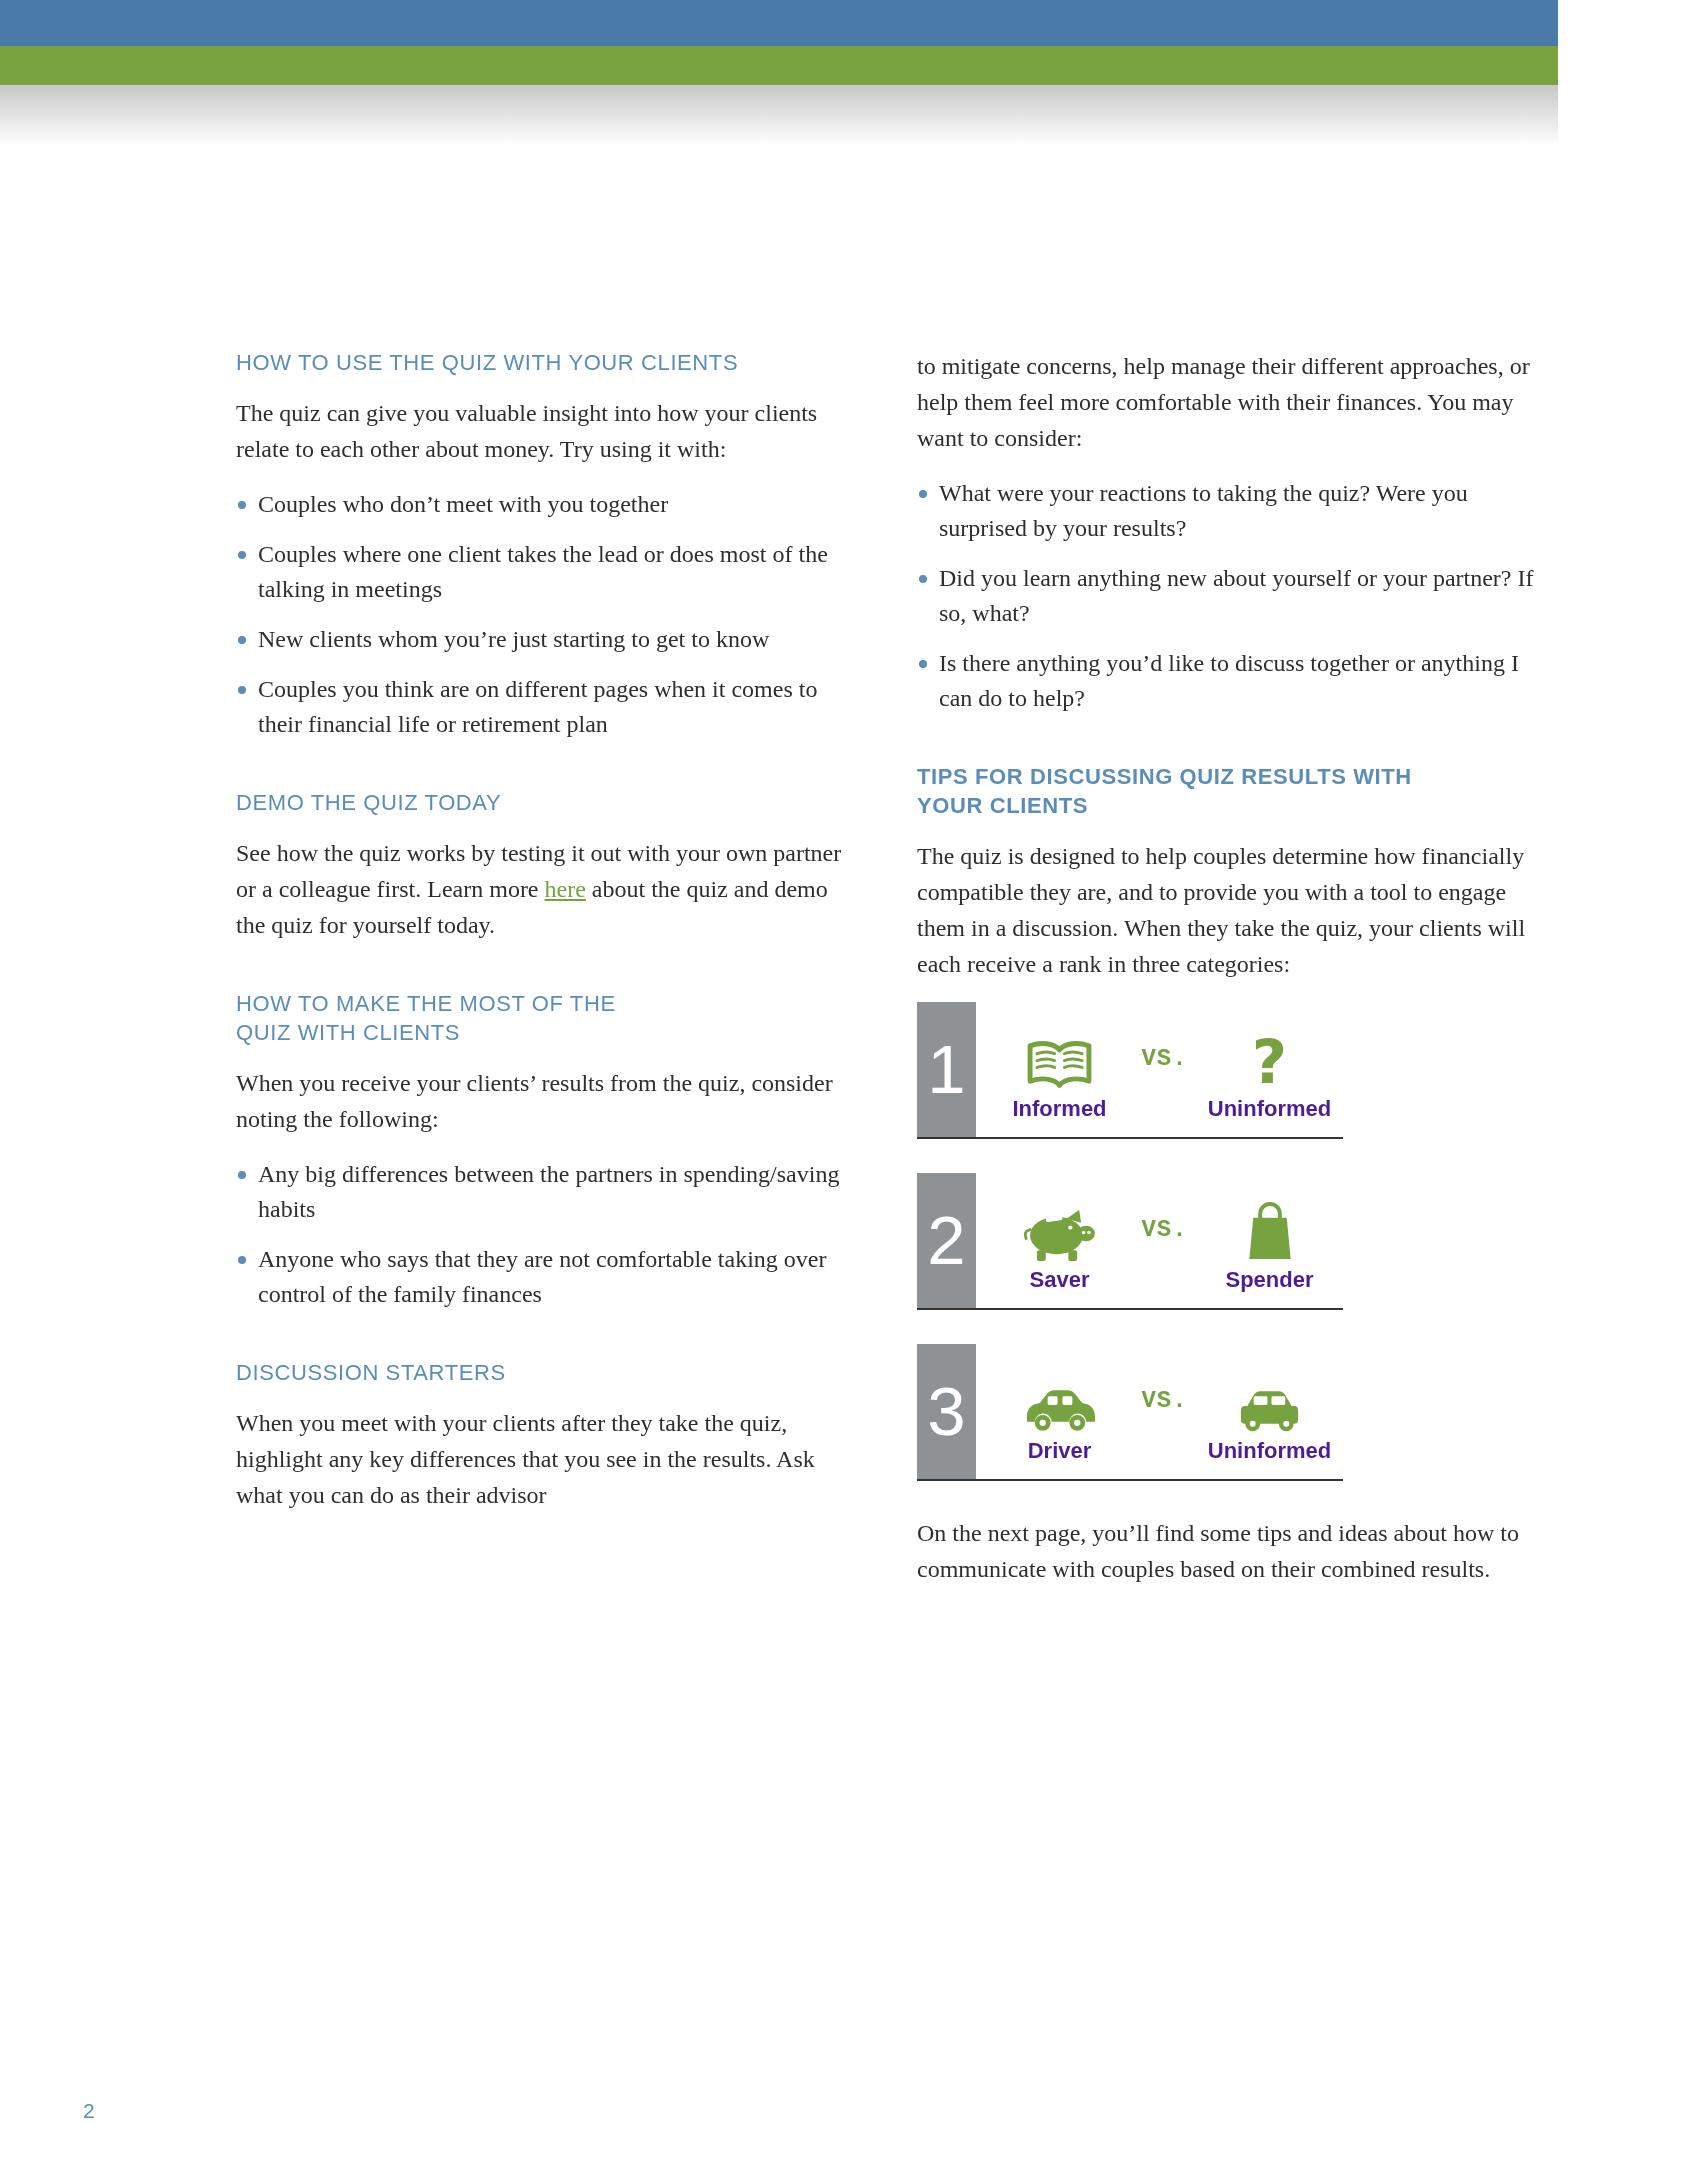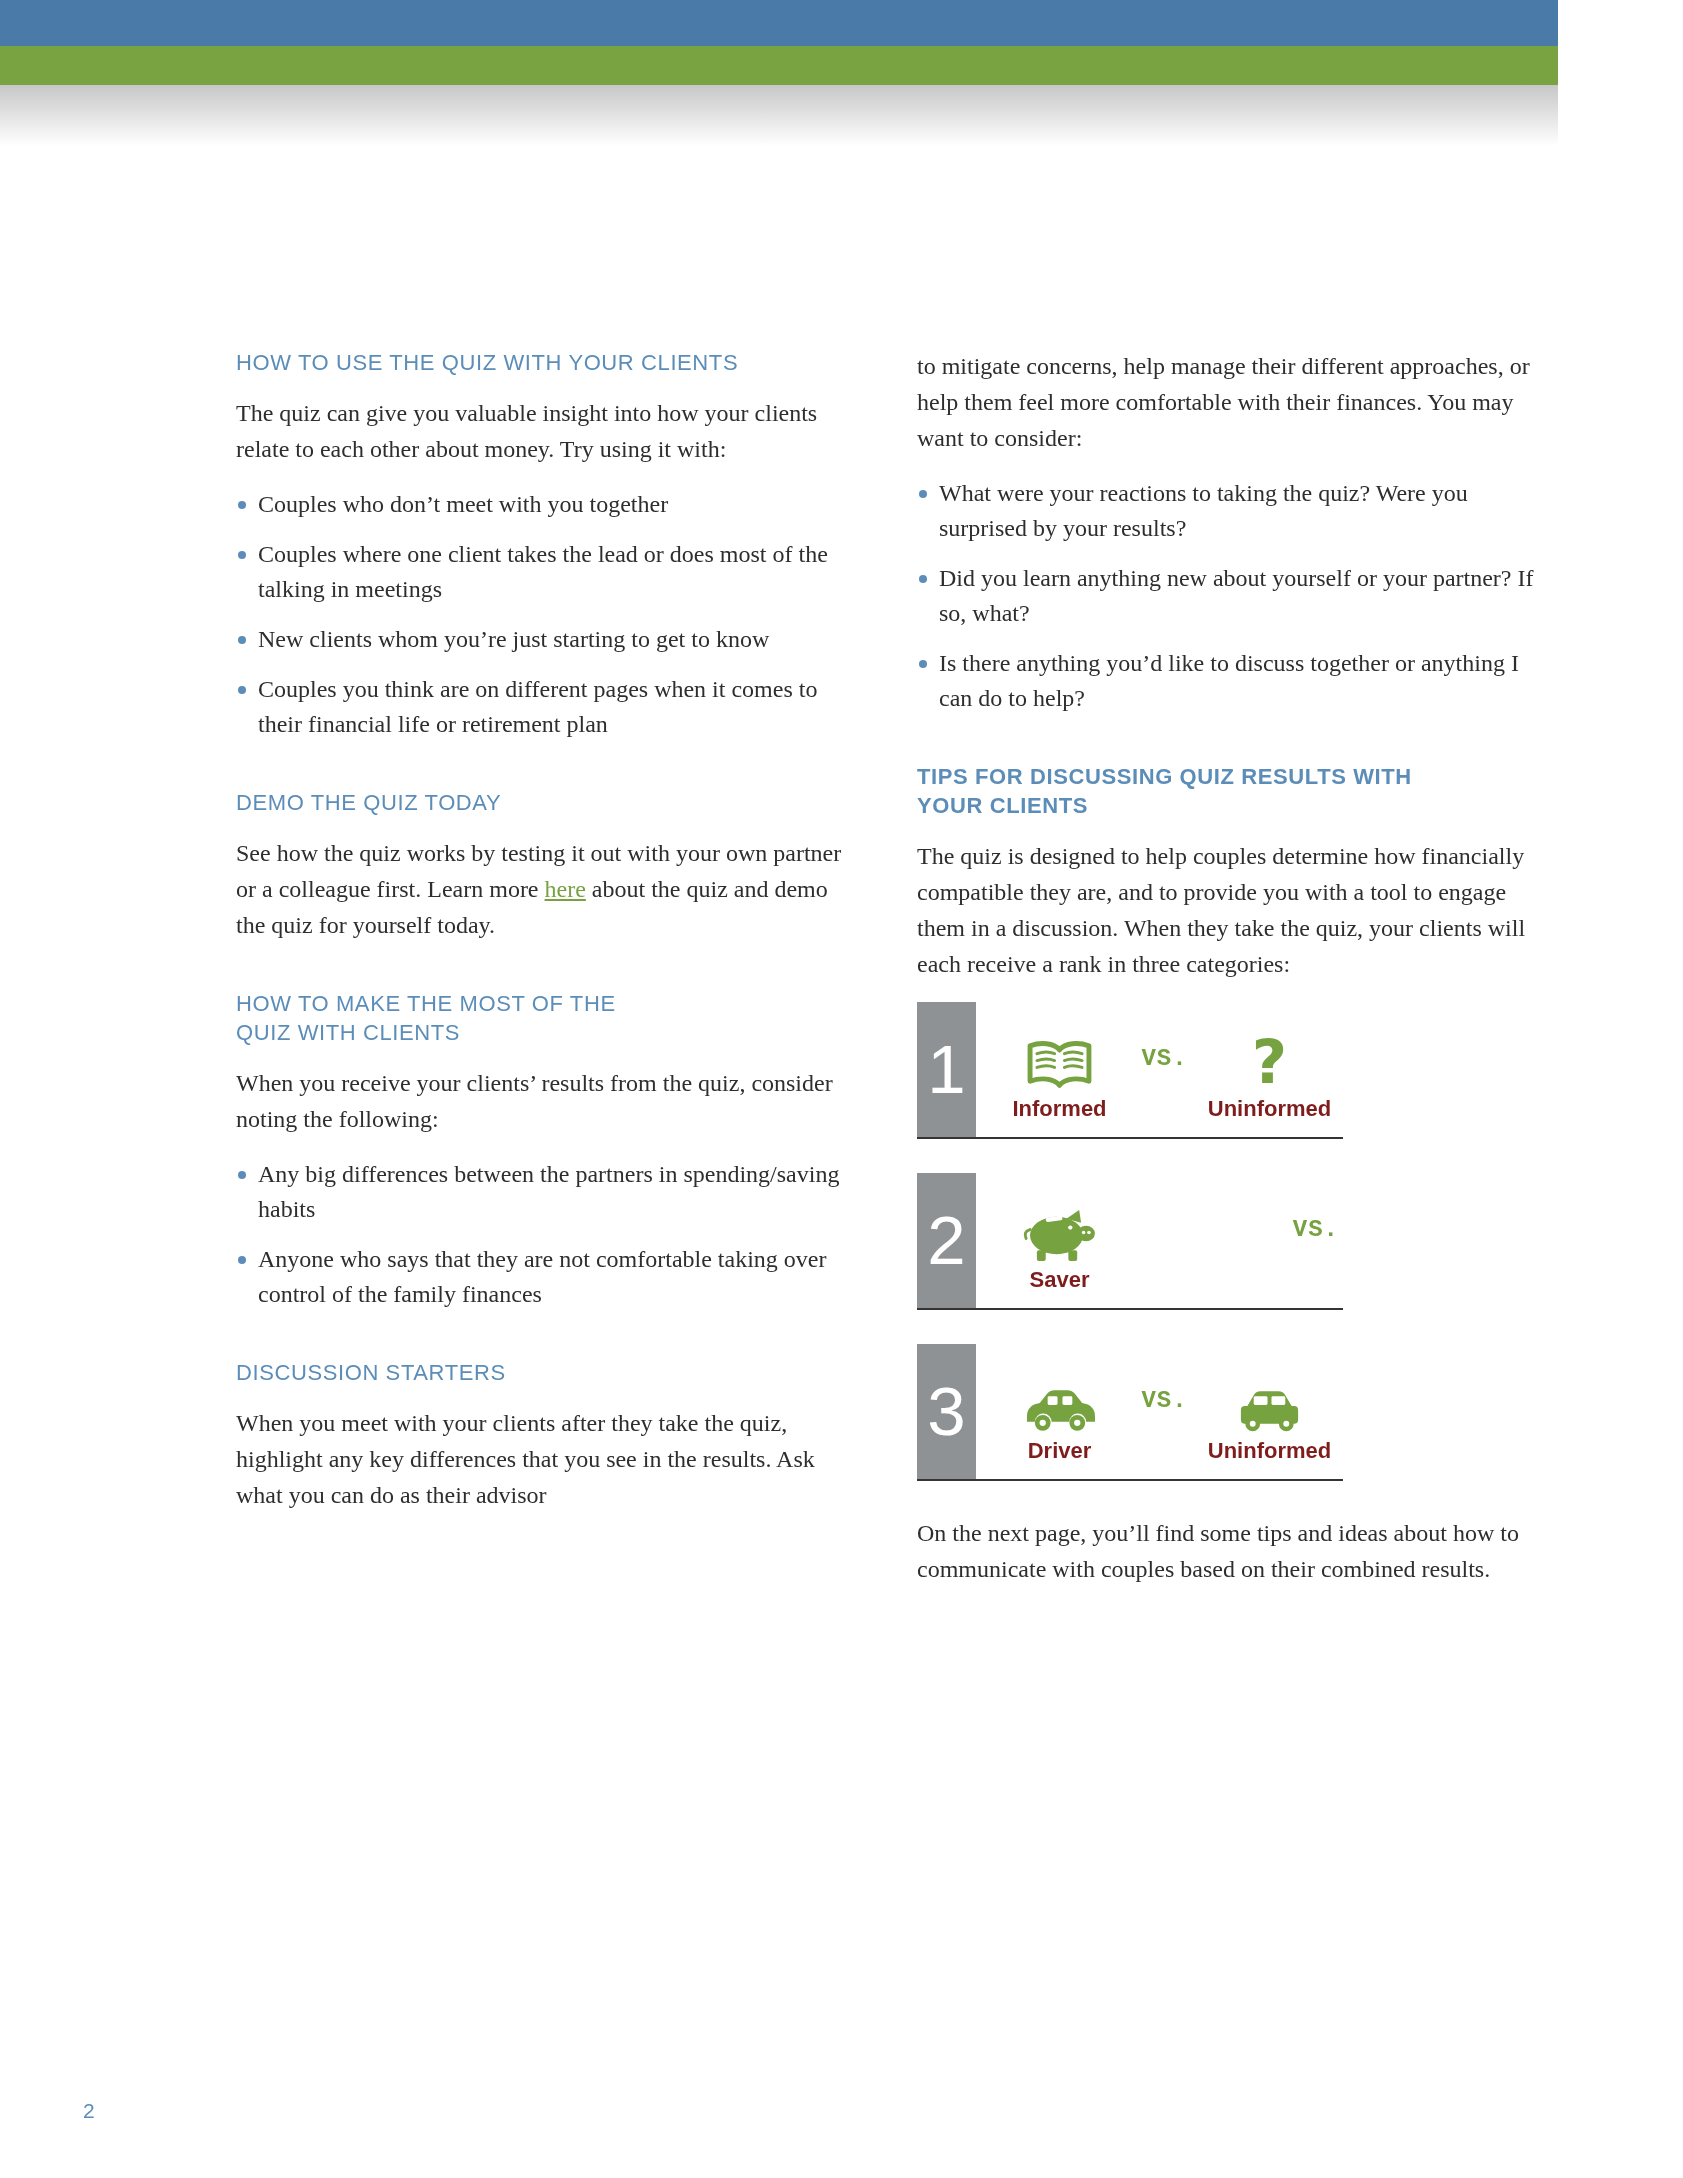--- a/index.html
+++ b/index.html
@@ -41,21 +41,21 @@
   .cat-num {
     flex: 0 0 59px; height: 135px; background: #8f9294; color: #ffffff;
     font-family: "Liberation Sans", sans-serif; font-size: 69px; font-weight: 400;
     display: flex; align-items: center; justify-content: center;
   }
   .cat-body { flex: 1; display: flex; justify-content: space-between; padding: 16px 4px 0 14px; }
   .cat-side { display: flex; flex-direction: column; align-items: center; min-width: 139px; }
   .icon-box { height: 73px; display: flex; align-items: flex-end; justify-content: center; }
   .cat-label {
     font-family: "Liberation Sans", sans-serif; font-weight: 700; font-size: 22px;
-    color: #7f1d1d; margin-top: 5px; white-space: nowrap;
+    color: #4c1d95; margin-top: 5px; white-space: nowrap;
   }
   .vs {
     font-family: "Liberation Mono", monospace; font-weight: 700; font-size: 24px;
     color: #76a240; margin-top: 27px; letter-spacing: 1px;
   }
   .qmark {
     font-family: "DejaVu Sans", sans-serif; font-weight: 700;
     font-size: 61px; line-height: 59px; color: #76a240;
   }
 
@@ -193,20 +193,29 @@
                   <rect x="25" y="12" width="17" height="4.5" rx="2" fill="#ffffff" transform="rotate(-7 33 14)"></rect>
                   <circle cx="50" cy="23" r="2.2" fill="#ffffff"></circle>
                   <circle cx="63.5" cy="28" r="1.8" fill="#ffffff"></circle>
                   <circle cx="69" cy="28" r="1.8" fill="#ffffff"></circle>
                   <path d="M9 25 q-7 2 -4 9" fill="none" stroke="#76a240" stroke-width="3" stroke-linecap="round"></path>
                 </svg>
               </div>
               <div class="cat-label">Saver</div>
             </div>
             <div class="vs">VS.</div>
+            <div class="cat-side">
+              <div class="icon-box">
+                <svg width="50" height="63" viewBox="0 0 50 64">
+                  <path d="M15 21 v-6 a10 10 0 0 1 20 0 v6" fill="none" stroke="#76a240" stroke-width="4"></path>
+                  <path d="M8 19 h34 l4 42 h-42 z" fill="#76a240"></path>
+                </svg>
+              </div>
+              <div class="cat-label">Spender</div>
+            </div>
           </div>
         </div>
 
         <div class="cat-row">
           <div class="cat-num">3</div>
           <div class="cat-body">
             <div class="cat-side">
               <div class="icon-box">
                 <svg width="75" height="50" viewBox="0 0 76 50">
                   <path d="M5 34 q0 -12 13 -14 l7 -9 q3 -4 8 -4 h13 q5 0 8 4 l7 9 q13 2 13 14 v5 h-9 a8.5 8.5 0 0 0 -17 0 h-18 a8.5 8.5 0 0 0 -17 0 h-8 z" fill="#76a240"></path>

